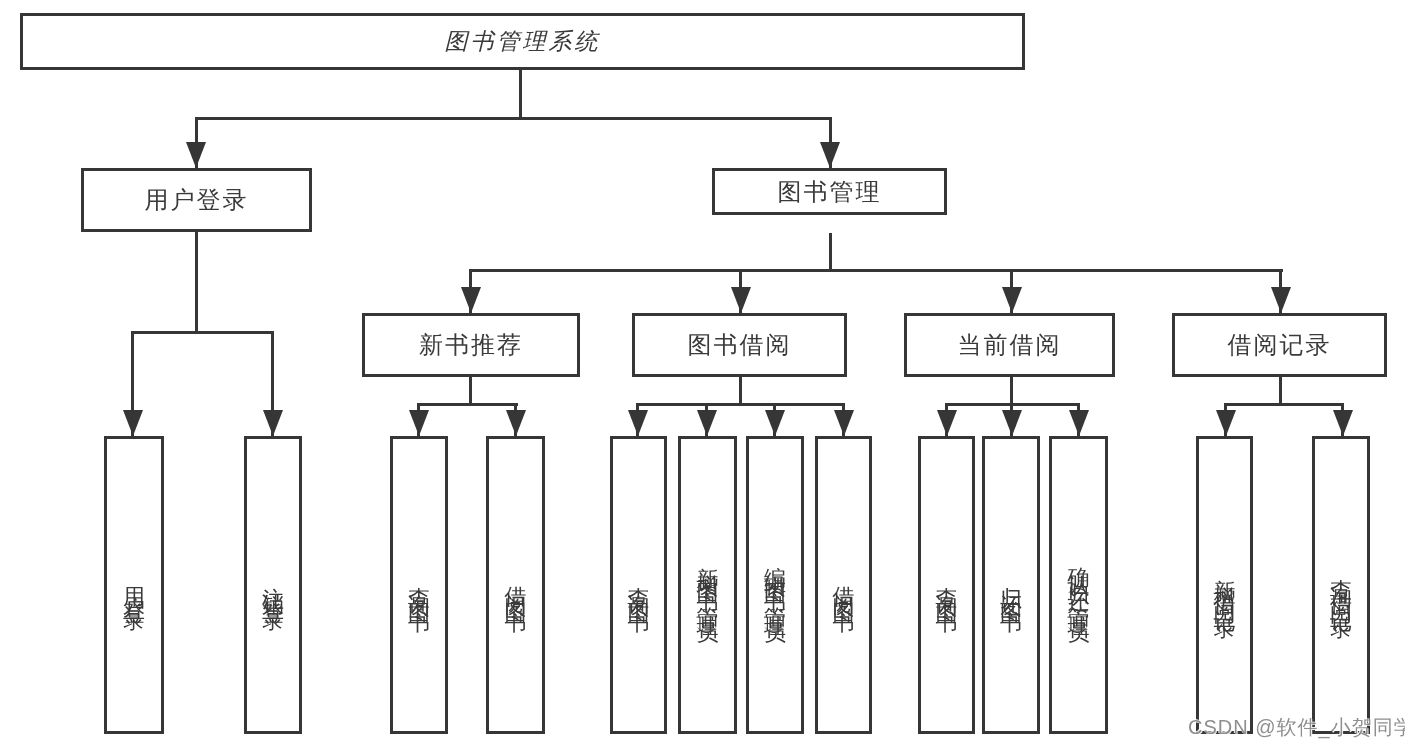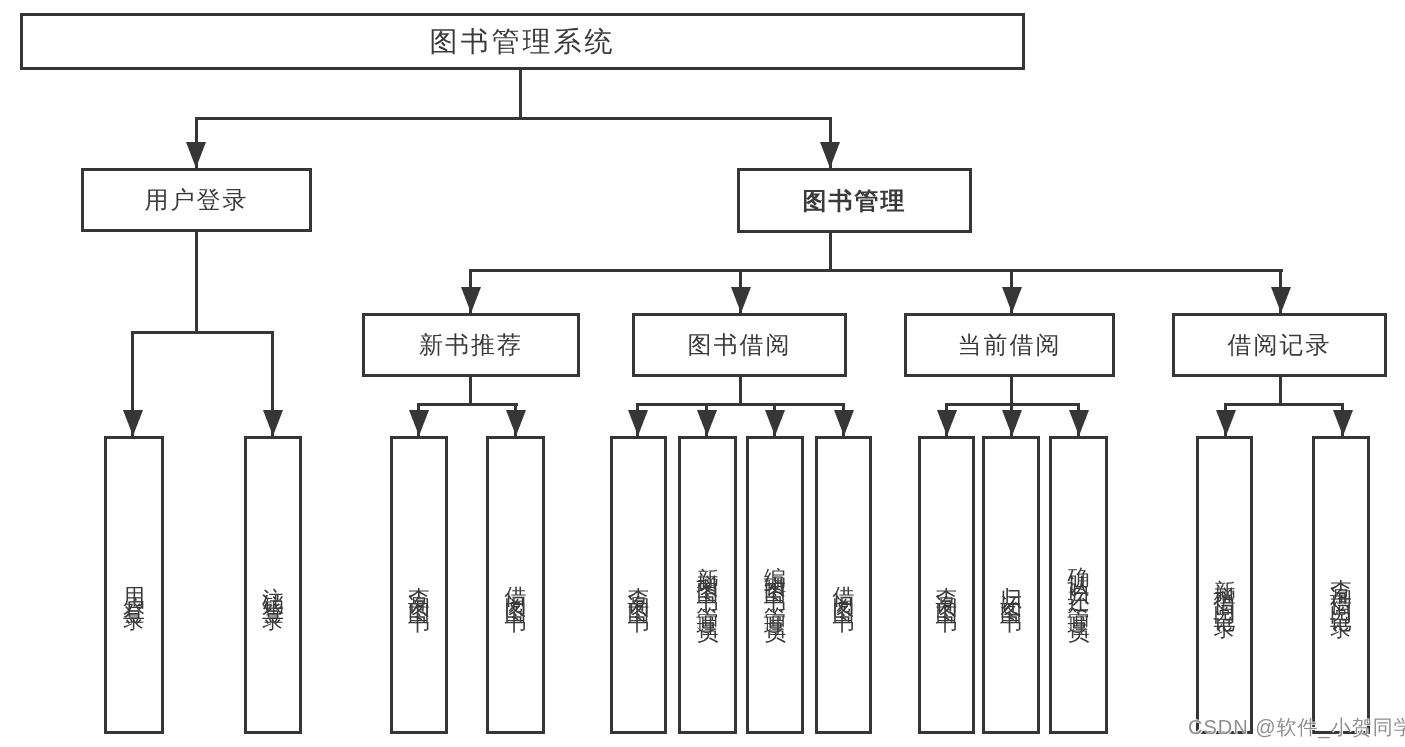--- a/index.html
+++ b/index.html
@@ -5,21 +5,21 @@
   html,body{margin:0;padding:0;background:#ffffff;}
   .canvas{
     position:relative;width:1405px;height:747px;background:#ffffff;overflow:hidden;
     font-family:"Liberation Sans","DejaVu Sans",sans-serif;color:#3a3a3a;
   }
   .box{
     position:absolute;background:#ffffff;border:3px solid #363636;box-sizing:border-box;
     display:flex;align-items:center;justify-content:center;
   }
   .box .lbl{font-size:24px;letter-spacing:2px;color:#3a3a3a;white-space:nowrap;}
-  .rootbox .lbl{font-size:28px;letter-spacing:3px;}
+  .rootbox .lbl{font-size:23px;letter-spacing:3px;font-style:italic;}
   .leaf .lbl{
     writing-mode:vertical-rl;text-orientation:mixed;
     font-size:22px;letter-spacing:8px;line-height:1;white-space:nowrap;
   }
   .hline,.vline{position:absolute;background:#363636;}
   .arrow{
     position:absolute;width:0;height:0;
     border-left:10px solid transparent;border-right:10px solid transparent;
     border-top:26px solid #363636;
   }
@@ -93,21 +93,21 @@
   <div class="arrow" style="left:1216px;top:410px;"></div>
   <div class="arrow" style="left:1333px;top:410px;"></div>
 
   <div class="box rootbox" style="left:20px;top:13px;width:1005px;height:57px;">
     <span class="lbl">图书管理系统</span>
   </div>
 
   <div class="box" style="left:81px;top:168px;width:231px;height:64px;">
     <span class="lbl">用户登录</span>
   </div>
-  <div class="box" style="left:737px;top:168px;width:235px;height:65px;font-weight:bold;">
+  <div class="box" style="left:712px;top:168px;width:235px;height:47px;">
     <span class="lbl">图书管理</span>
   </div>
 
   <div class="box" style="left:362px;top:313px;width:218px;height:64px;">
     <span class="lbl">新书推荐</span>
   </div>
   <div class="box" style="left:632px;top:313px;width:215px;height:64px;">
     <span class="lbl">图书借阅</span>
   </div>
   <div class="box" style="left:904px;top:313px;width:211px;height:64px;">

